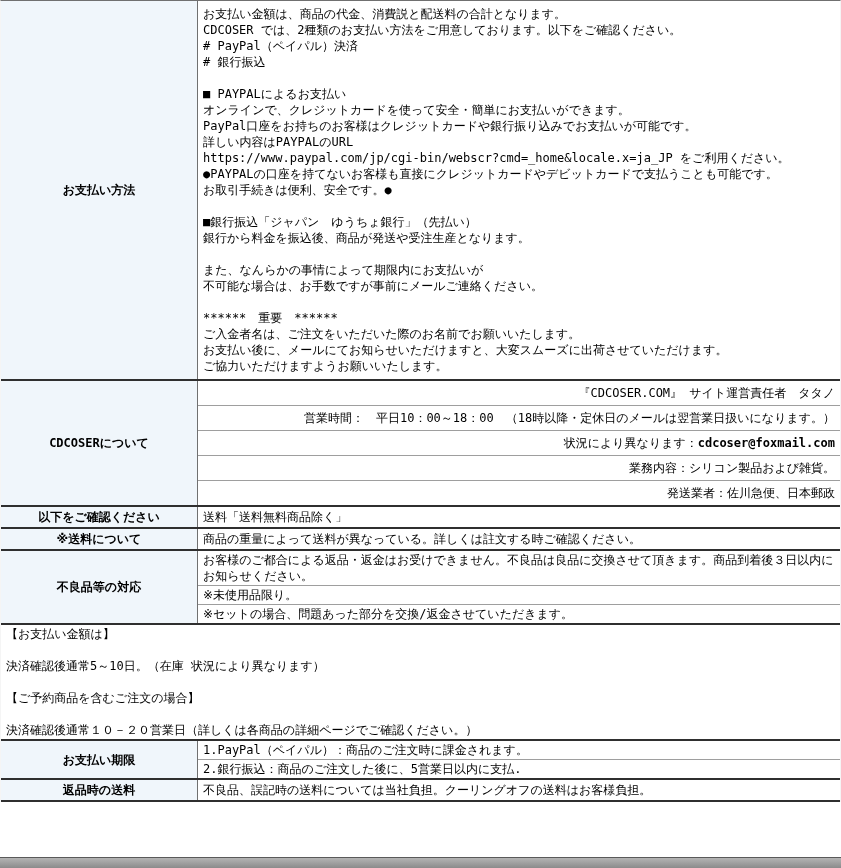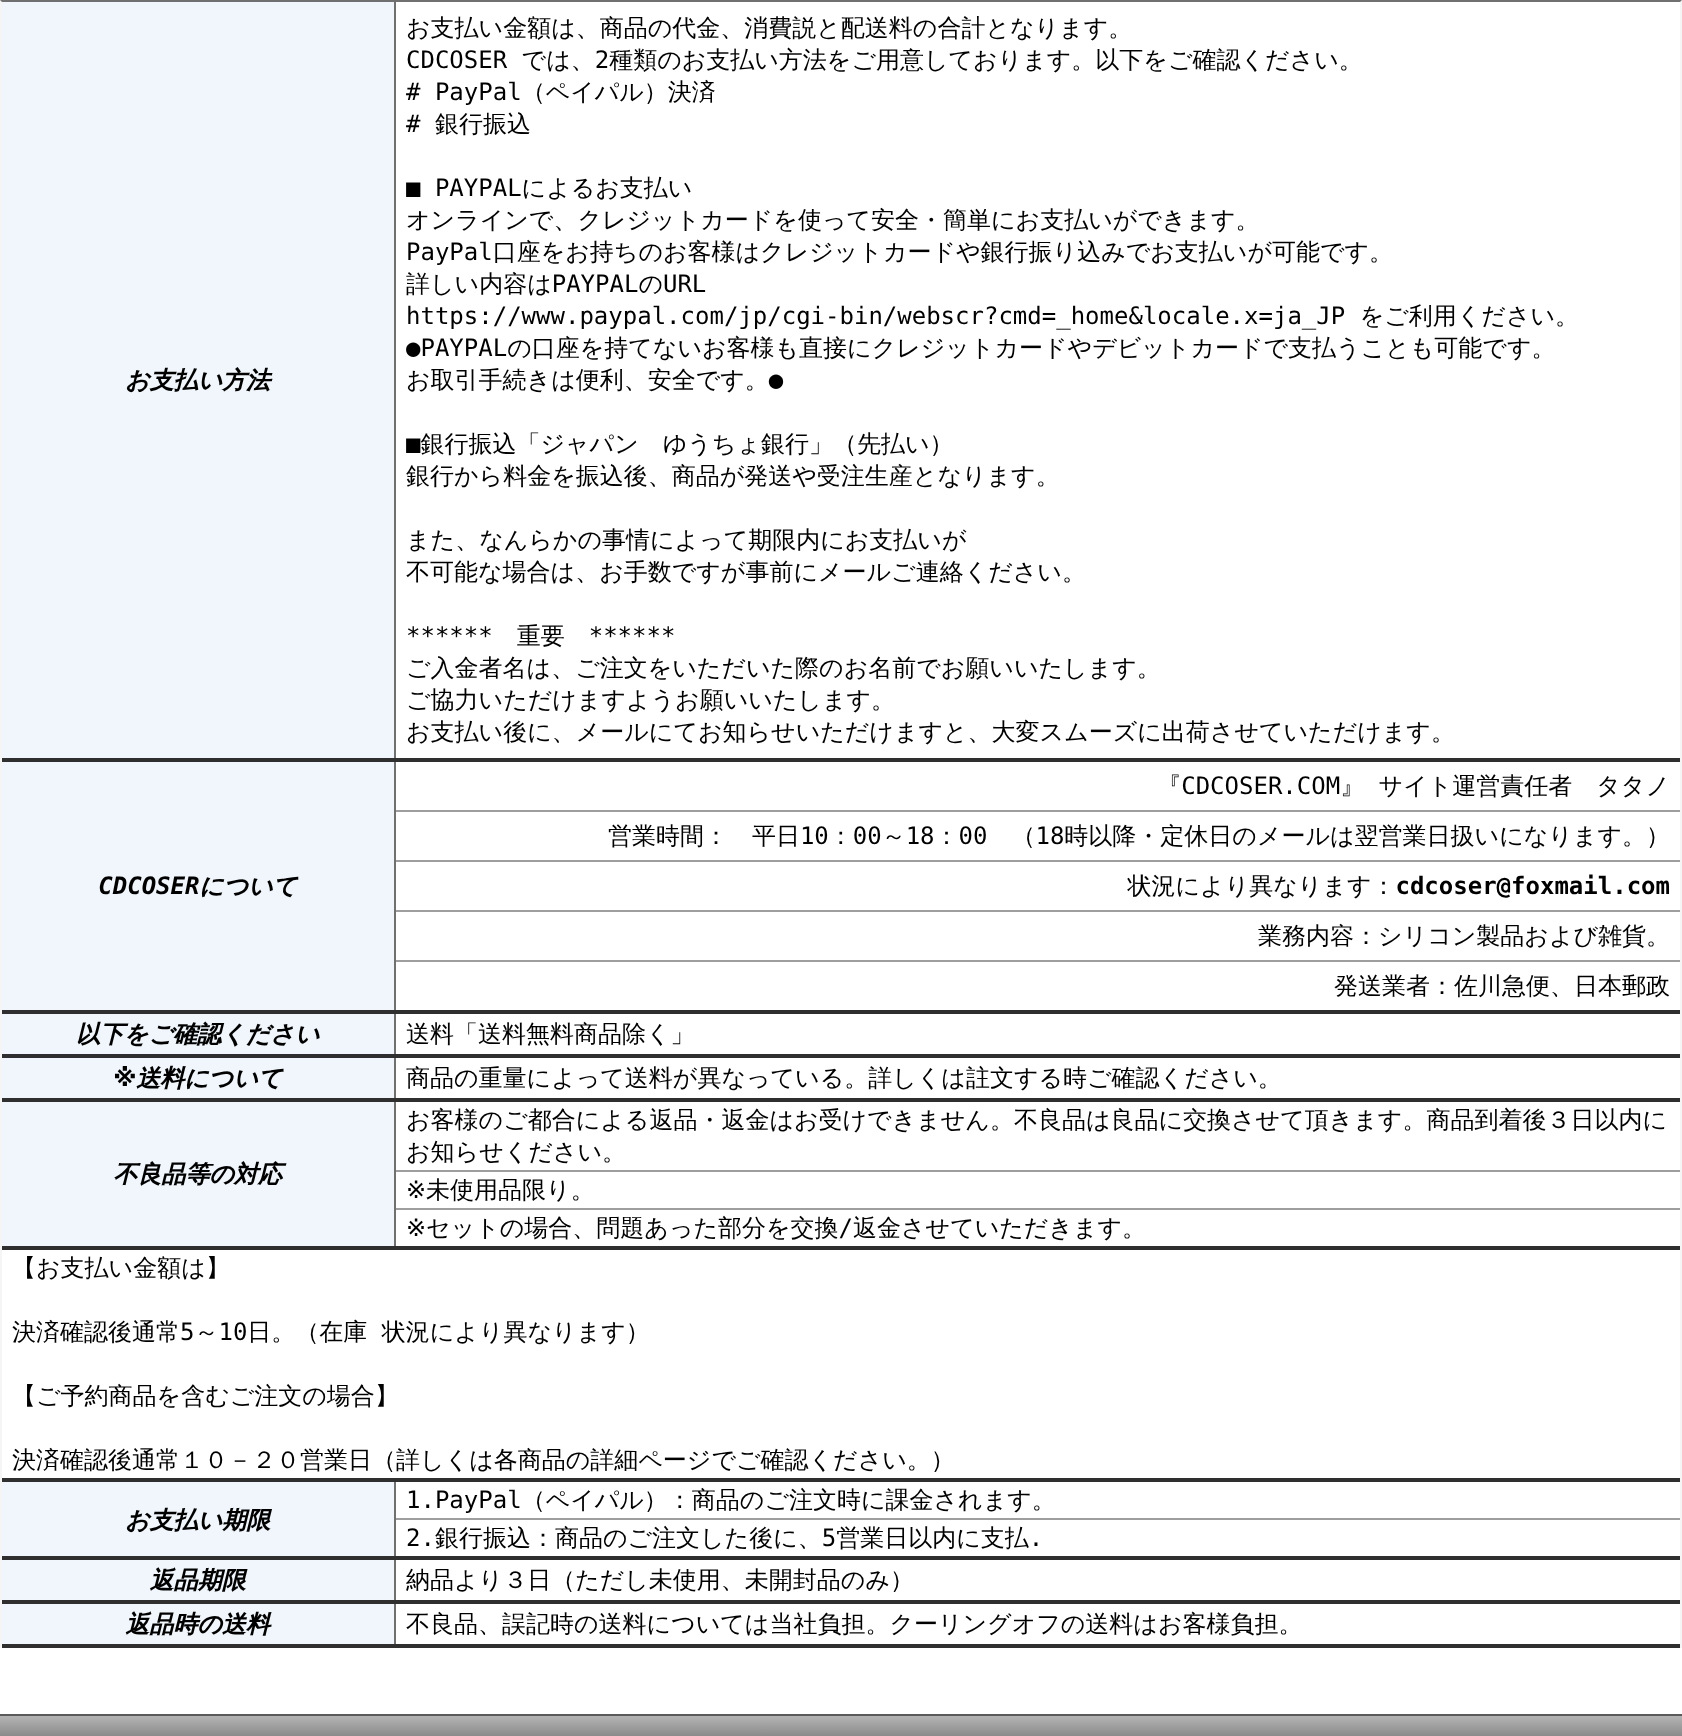--- a/index.html
+++ b/index.html
@@ -29,21 +29,20 @@
     min-width: 197px;
     background: #f0f6fb;
     border-right: 1px solid #707070;
     display: flex;
     align-items: center;
     justify-content: center;
     text-align: center;
     font-weight: bold;
     padding: 2px 4px;
     line-height: 16px;
-    font-style: italic;
   }
   .row-body {
     flex: 1;
     display: flex;
     flex-direction: column;
     background: #ffffff;
     min-width: 0;
   }
   .cell {
     padding: 1px 5px;
@@ -95,22 +94,22 @@
             <div class="line">お取引手続きは便利、安全です。●</div>
             <div class="line">&nbsp;</div>
             <div class="line">■銀行振込「ジャパン　ゆうちょ銀行」（先払い）</div>
             <div class="line">銀行から料金を振込後、商品が発送や受注生産となります。</div>
             <div class="line">&nbsp;</div>
             <div class="line">また、なんらかの事情によって期限内にお支払いが</div>
             <div class="line">不可能な場合は、お手数ですが事前にメールご連絡ください。</div>
             <div class="line">&nbsp;</div>
             <div class="line">******　重要　******</div>
             <div class="line">ご入金者名は、ご注文をいただいた際のお名前でお願いいたします。</div>
+            <div class="line">お支払い後に、メールにてお知らせいただけますと、大変スムーズに出荷させていただけます。</div>
             <div class="line">ご協力いただけますようお願いいたします。</div>
-            <div class="line">お支払い後に、メールにてお知らせいただけますと、大変スムーズに出荷させていただけます。</div>
           </div>
         </div>
       </div>
       <div class="row row-about-cdcoser">
         <div class="row-header">CDCOSERについて</div>
         <div class="row-body">
           <div class="cell">
             <div class="line">『CDCOSER.COM』 サイト運営責任者　タタノ</div>
           </div>
           <div class="cell">
@@ -174,28 +173,20 @@
         <div class="row-header">お支払い期限</div>
         <div class="row-body">
           <div class="cell">
             <div class="line">1.PayPal（ペイパル）：商品のご注文時に課金されます。</div>
           </div>
           <div class="cell">
             <div class="line">2.銀行振込：商品のご注文した後に、5営業日以内に支払.</div>
           </div>
         </div>
       </div>
-      <div class="row row-return-deadline">
-        <div class="row-header">返品期限</div>
-        <div class="row-body">
-          <div class="cell">
-            <div class="line">納品より３日（ただし未使用、未開封品のみ）</div>
-          </div>
-        </div>
-      </div>
       <div class="row row-return-shipping">
         <div class="row-header">返品時の送料</div>
         <div class="row-body">
           <div class="cell">
             <div class="line">不良品、誤記時の送料については当社負担。クーリングオフの送料はお客様負担。</div>
           </div>
         </div>
       </div>
     </div>
   <div class="scrollbar"></div>

